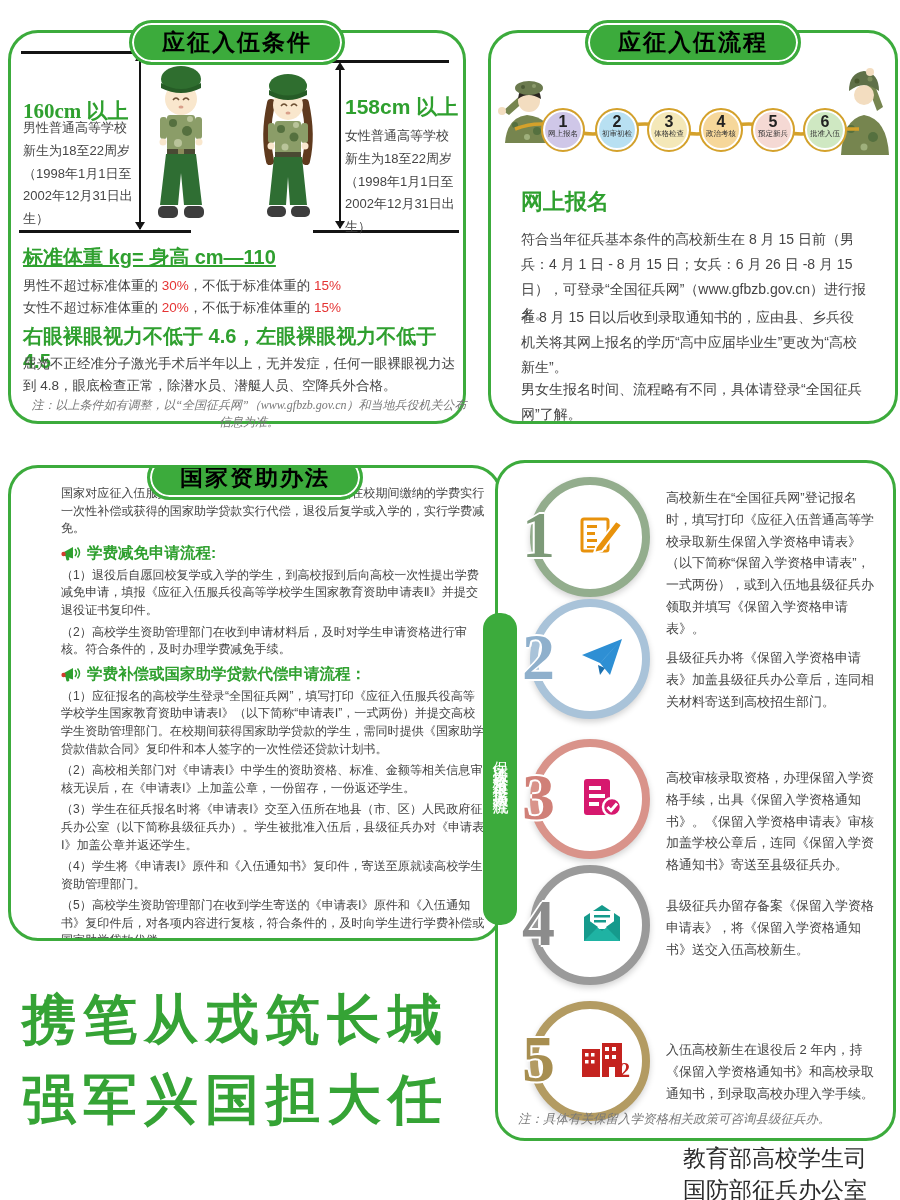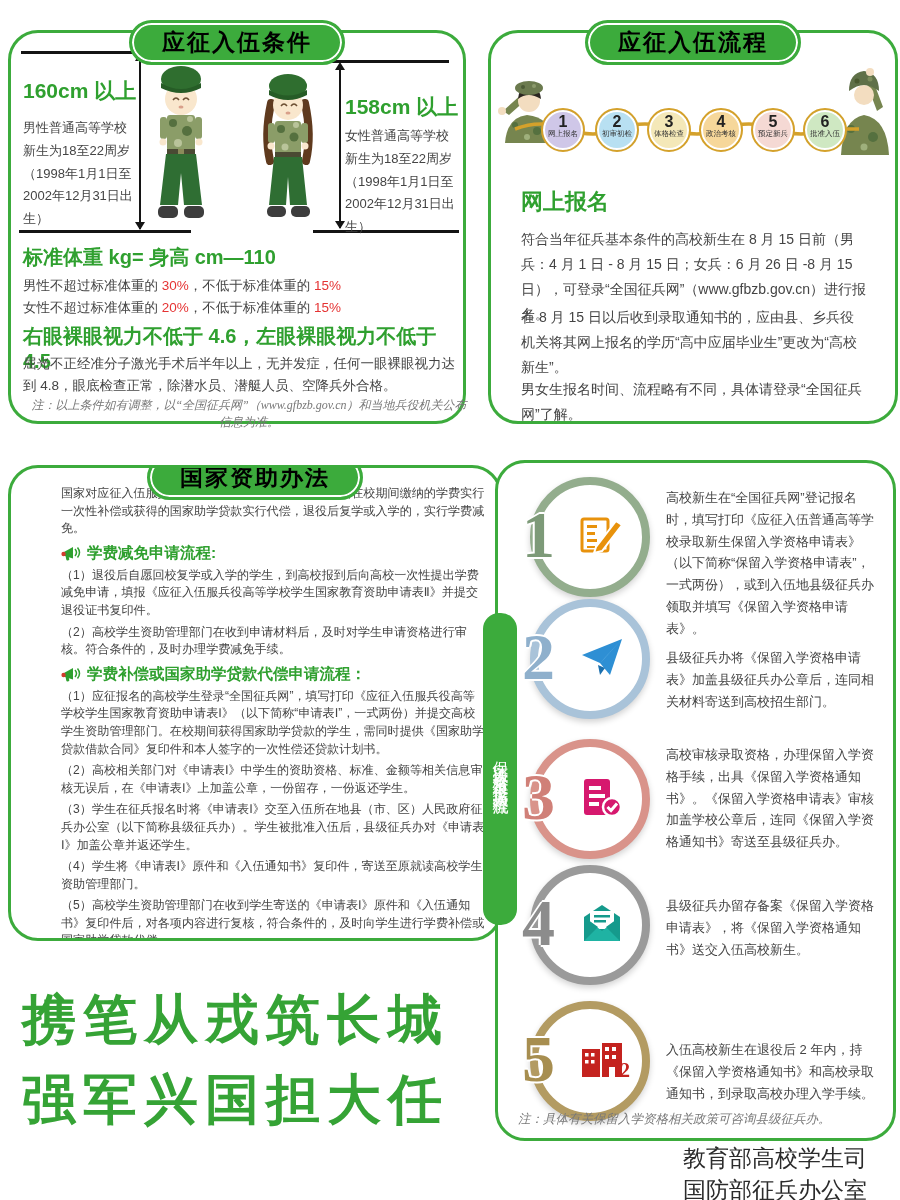--- a/index.html
+++ b/index.html
@@ -76,21 +76,21 @@
         <circle cx="54" cy="85" r="3.5" fill="#f9e7cd"></circle>
       <rect x="22" y="92" width="28" height="5" fill="#4a4a33"></rect>
         <rect x="33" y="92" width="6" height="5" fill="#8b8b5a"></rect>
       <circle cx="36" cy="42" r="16" fill="#f9e7cd"></circle>
       <path d="M28 43 q3 -4 6 0" stroke="#6b4f32" stroke-width="1.5" fill="none"></path>
       <path d="M38 43 q3 -4 6 0" stroke="#6b4f32" stroke-width="1.5" fill="none"></path>
       <ellipse cx="36" cy="50" rx="2.5" ry="1.5" fill="#d9a08a"></ellipse>
       <ellipse cx="36" cy="22" rx="20" ry="13" fill="#2f6e2f"></ellipse>
       <path d="M16 26 Q36 38 56 26 L56 31 Q36 41 16 31 Z" fill="#265c26"></path>
     </svg>
-    <div class="abs greenhead h160" style="left:12px;top:44px;">160cm 以上</div>
+    <div class="abs greenhead h160" style="left:12px;top:64px;font-family:Liberation Serif, serif;">160cm 以上</div>
     <div class="abs desc-sm" style="left:12px;top:84px;width:116px;">男性普通高等学校新生为18至22周岁（1998年1月1日至2002年12月31日出生）</div>
 
     <div class="blackline" style="left:220px;top:27px;width:218px;"></div>
     <div class="blackline" style="left:302px;top:197px;width:146px;"></div>
     <div class="vline" style="left:328px;top:31px;height:164px;"></div>
     <div class="arr up" style="left:324px;top:29px;"></div>
     <div class="arr down" style="left:324px;top:188px;"></div>
     <svg class="abs" style="left:240px;top:32px;" width="74" height="168" viewBox="0 0 74 168">
       <path d="M20 38 q-7 32 -1 58" stroke="#5f3a1e" stroke-width="8" fill="none" stroke-linecap="round"></path>
       <path d="M54 38 q7 32 1 58" stroke="#5f3a1e" stroke-width="8" fill="none" stroke-linecap="round"></path>
@@ -110,21 +110,21 @@
       <circle cx="37" cy="40" r="15" fill="#f9e7cd"></circle>
       <path d="M30 41 q3 -4 6 0" stroke="#6b4f32" stroke-width="1.5" fill="none"></path>
       <path d="M40 41 q3 -4 6 0" stroke="#6b4f32" stroke-width="1.5" fill="none"></path>
       <ellipse cx="37" cy="48" rx="2.5" ry="1.5" fill="#d9a08a"></ellipse>
       <ellipse cx="37" cy="21" rx="19" ry="12" fill="#2f6e2f"></ellipse>
       <path d="M18 25 Q37 36 56 25 L56 30 Q37 40 18 30 Z" fill="#265c26"></path>
     </svg>
     <div class="abs greenhead h160" style="left:334px;top:60px;">158cm 以上</div>
     <div class="abs desc-sm" style="left:334px;top:92px;width:112px;">女性普通高等学校新生为18至22周岁（1998年1月1日至2002年12月31日出生）</div>
 
-    <div class="abs greenhead" style="left:12px;top:211px;font-size:20px;">标准体重 kg= 身高 cm—110</div>
+    <div class="abs greenhead" style="left:12px;top:211px;font-size:20px;text-decoration:underline;">标准体重 kg= 身高 cm—110</div>
     <div class="abs bodytxt" style="left:12px;top:242px;"><span>男性不超过标准体重的 </span><span class="red">30%</span><span>，不低于标准体重的 </span><span class="red">15%</span></div>
     <div class="abs bodytxt" style="left:12px;top:264px;"><span>女性不超过标准体重的 </span><span class="red">20%</span><span>，不低于标准体重的 </span><span class="red">15%</span></div>
     <div class="abs greenhead" style="left:12px;top:290px;font-size:20px;">右眼裸眼视力不低于 4.6，左眼裸眼视力不低于 4.5</div>
     <div class="abs bodytxt" style="left:12px;top:320px;width:432px;">屈光不正经准分子激光手术后半年以上，无并发症，任何一眼裸眼视力达到 4.8，眼底检查正常，除潜水员、潜艇人员、空降兵外合格。</div>
     <div class="abs notetxt" style="left:20px;top:364px;width:436px;text-align:center;">注：以上条件如有调整，以“全国征兵网”（www.gfbzb.gov.cn）和当地兵役机关公布信息为准。</div>
   </div>
 
   <div id="panelB" class="panel" style="left:488px;top:30px;width:404px;height:388px;">
     <div class="pill">应征入伍流程</div>
 
@@ -253,21 +253,21 @@
       <div class="bignum" style="color:#d08078;">3</div>
       <svg class="micon" width="48" height="48" viewBox="0 0 48 48">
         <rect x="6" y="6" width="26" height="36" rx="3" fill="#d6186e"></rect>
         <rect x="11" y="13" width="12" height="4" fill="#fff"></rect>
           <rect x="11" y="21" width="16" height="4" fill="#fff"></rect>
         <rect x="11" y="29" width="10" height="4" fill="#fff"></rect>
         <circle cx="34" cy="34" r="9" fill="#d6186e" stroke="#fff" stroke-width="2.5"></circle>
         <path d="M29.5 34 L33 37.5 L39 30.5" stroke="#fff" stroke-width="3" fill="none"></path>
       </svg>
     </div>
-    <div class="steptxt" style="left:168px;top:281px;">高校审核录取资格，办理保留入学资格手续，出具《保留入学资格通知书》。《保留入学资格申请表》审核加盖学校公章后，连同《保留入学资格通知书》寄送至县级征兵办。</div>
+    <div class="steptxt" style="left:168px;top:304px;">高校审核录取资格，办理保留入学资格手续，出具《保留入学资格通知书》。《保留入学资格申请表》审核加盖学校公章后，连同《保留入学资格通知书》寄送至县级征兵办。</div>
 
     <div class="ring" style="left:32px;top:402px;border:8px solid #9a9a9a;">
       <div class="bignum" style="color:#8c8c8c;">4</div>
       <svg class="micon" width="48" height="48" viewBox="0 0 48 48">
         <path d="M6 18 L24 6 L42 18 L42 42 L6 42 Z" fill="#159a8c"></path>
         <rect x="12" y="12" width="24" height="18" fill="#fff"></rect>
         <rect x="16" y="16" width="16" height="2.5" fill="#159a8c"></rect>
           <rect x="16" y="21" width="12" height="2.5" fill="#159a8c"></rect>
         <path d="M6 18 L24 32 L42 18 L42 42 L6 42 Z" fill="#1fb3a3"></path>
         <path d="M6 42 L20 28 L6 18 Z" fill="#159a8c"></path>

